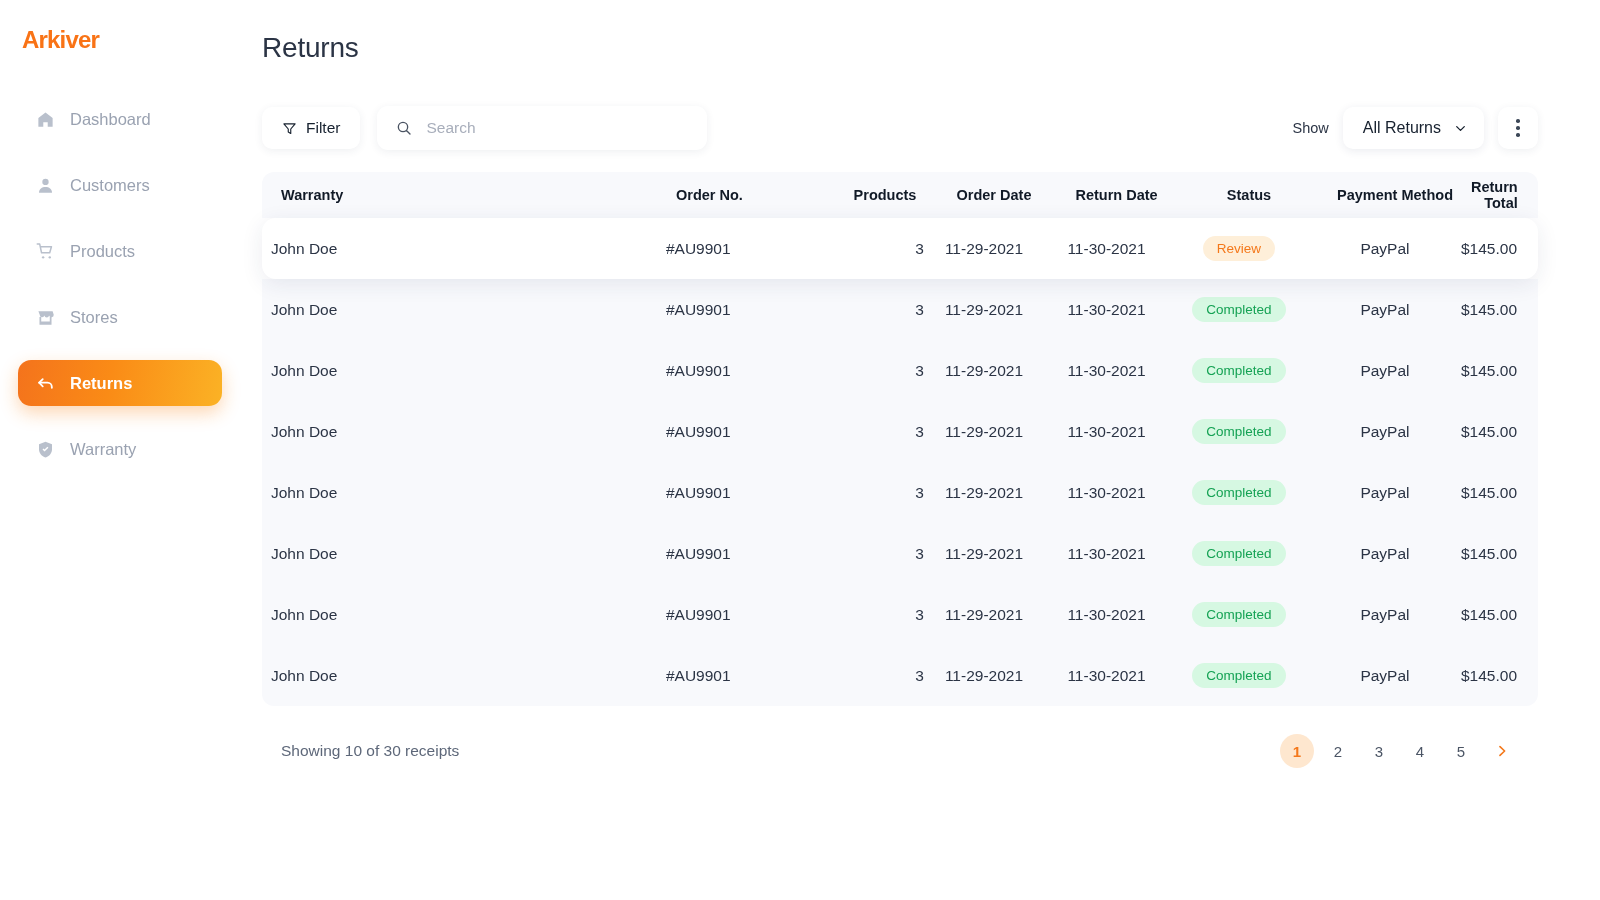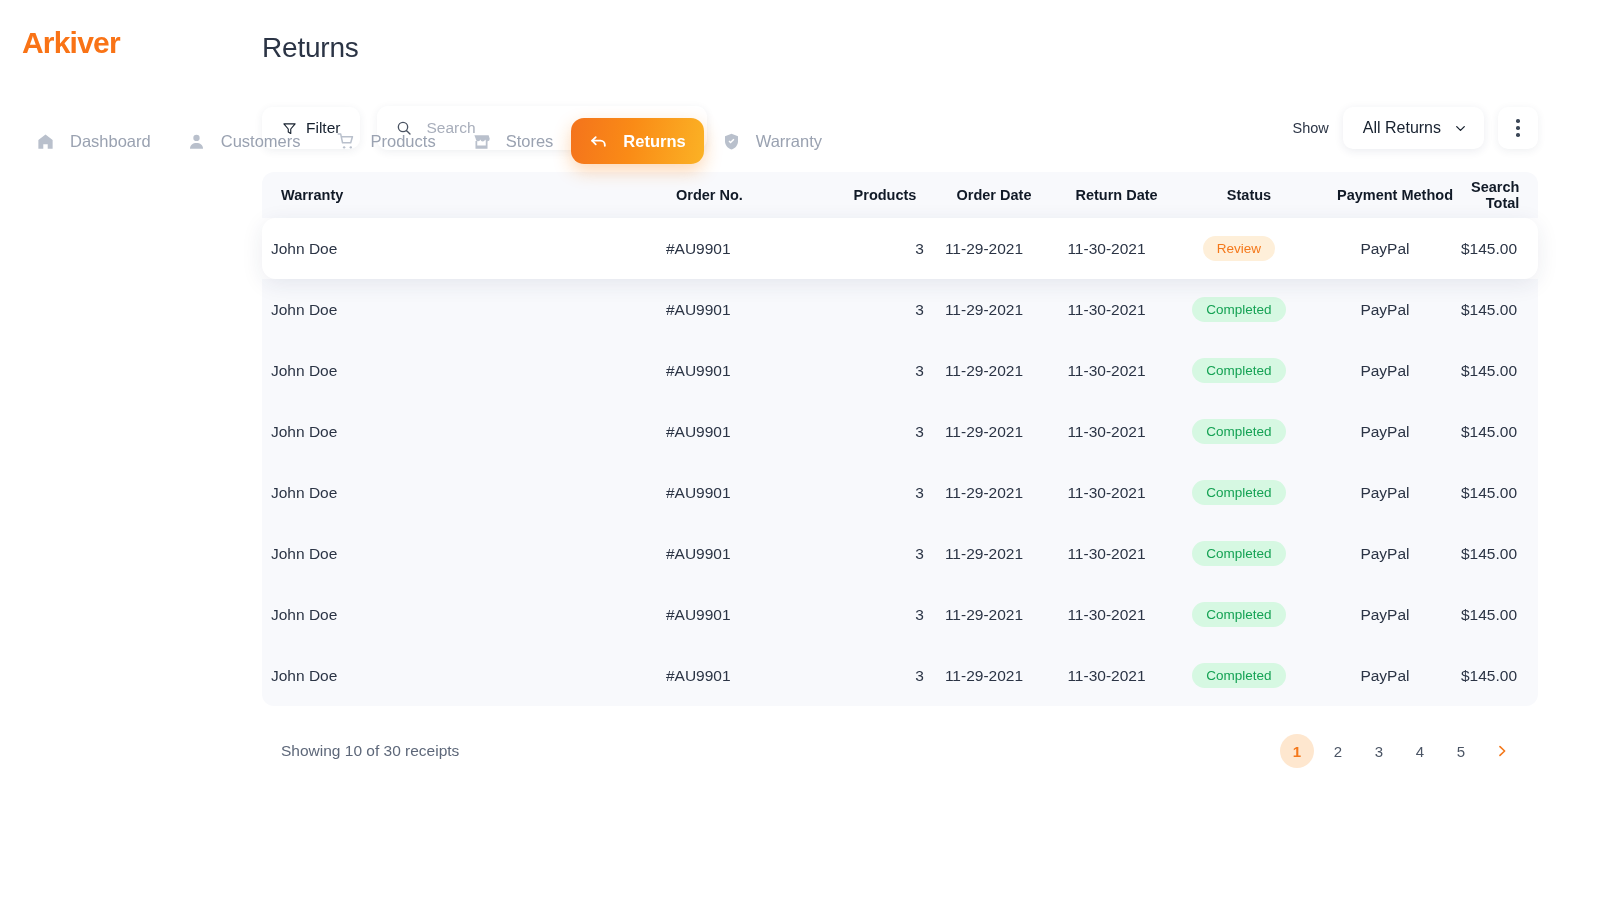--- a/index.html
+++ b/index.html
@@ -21,30 +21,30 @@
 
   
   .sidebar {
     width: 240px;
     flex: 0 0 240px;
     padding: 28px 0 0 0;
     background: #ffffff;
   }
 
   .logo {
-    font-size: 30px;
+    font-size: 24px;
     font-weight: bold;
     color: #F97316;
     letter-spacing: -0.8px;
     padding: 0 0 0 22px;
     line-height: 1;
-    margin-bottom: 60px;
-  }
-
-  .nav { display: flex; flex-direction: row; gap: 0; padding: 0 18px; text-align: center; }
+    margin-bottom: 44px;
+  }
+
+  .nav { display: flex; flex-direction: column; gap: 20px; padding: 0 18px; text-align: center; }
 
   .nav-item {
     display: flex;
     align-items: center;
     gap: 15px;
     height: 46px;
     padding: 0 18px;
     border-radius: 13px;
     color: #9aa2b1;
     font-size: 16.5px;
@@ -332,21 +332,21 @@
     <div class="table">
 
       <div class="row head">
         <div class="c-customer">Warranty</div>
         <div class="c-order">Order No.</div>
         <div class="c-products">Products</div>
         <div class="c-odate">Order Date</div>
         <div class="c-rdate">Return Date</div>
         <div class="c-status">Status</div>
         <div class="c-payment">Payment Method</div>
-        <div class="c-total">Search Total</div>
+        <div class="c-total">Return Total</div>
       </div>
 
       <div class="row body featured">
         <div class="c-customer">John Doe</div>
         <div class="c-order">#AU9901</div>
         <div class="c-products">3</div>
         <div class="c-odate">11-29-2021</div>
         <div class="c-rdate">11-30-2021</div>
         <div class="c-status"><span class="badge review">Review</span></div>
         <div class="c-payment">PayPal</div>

